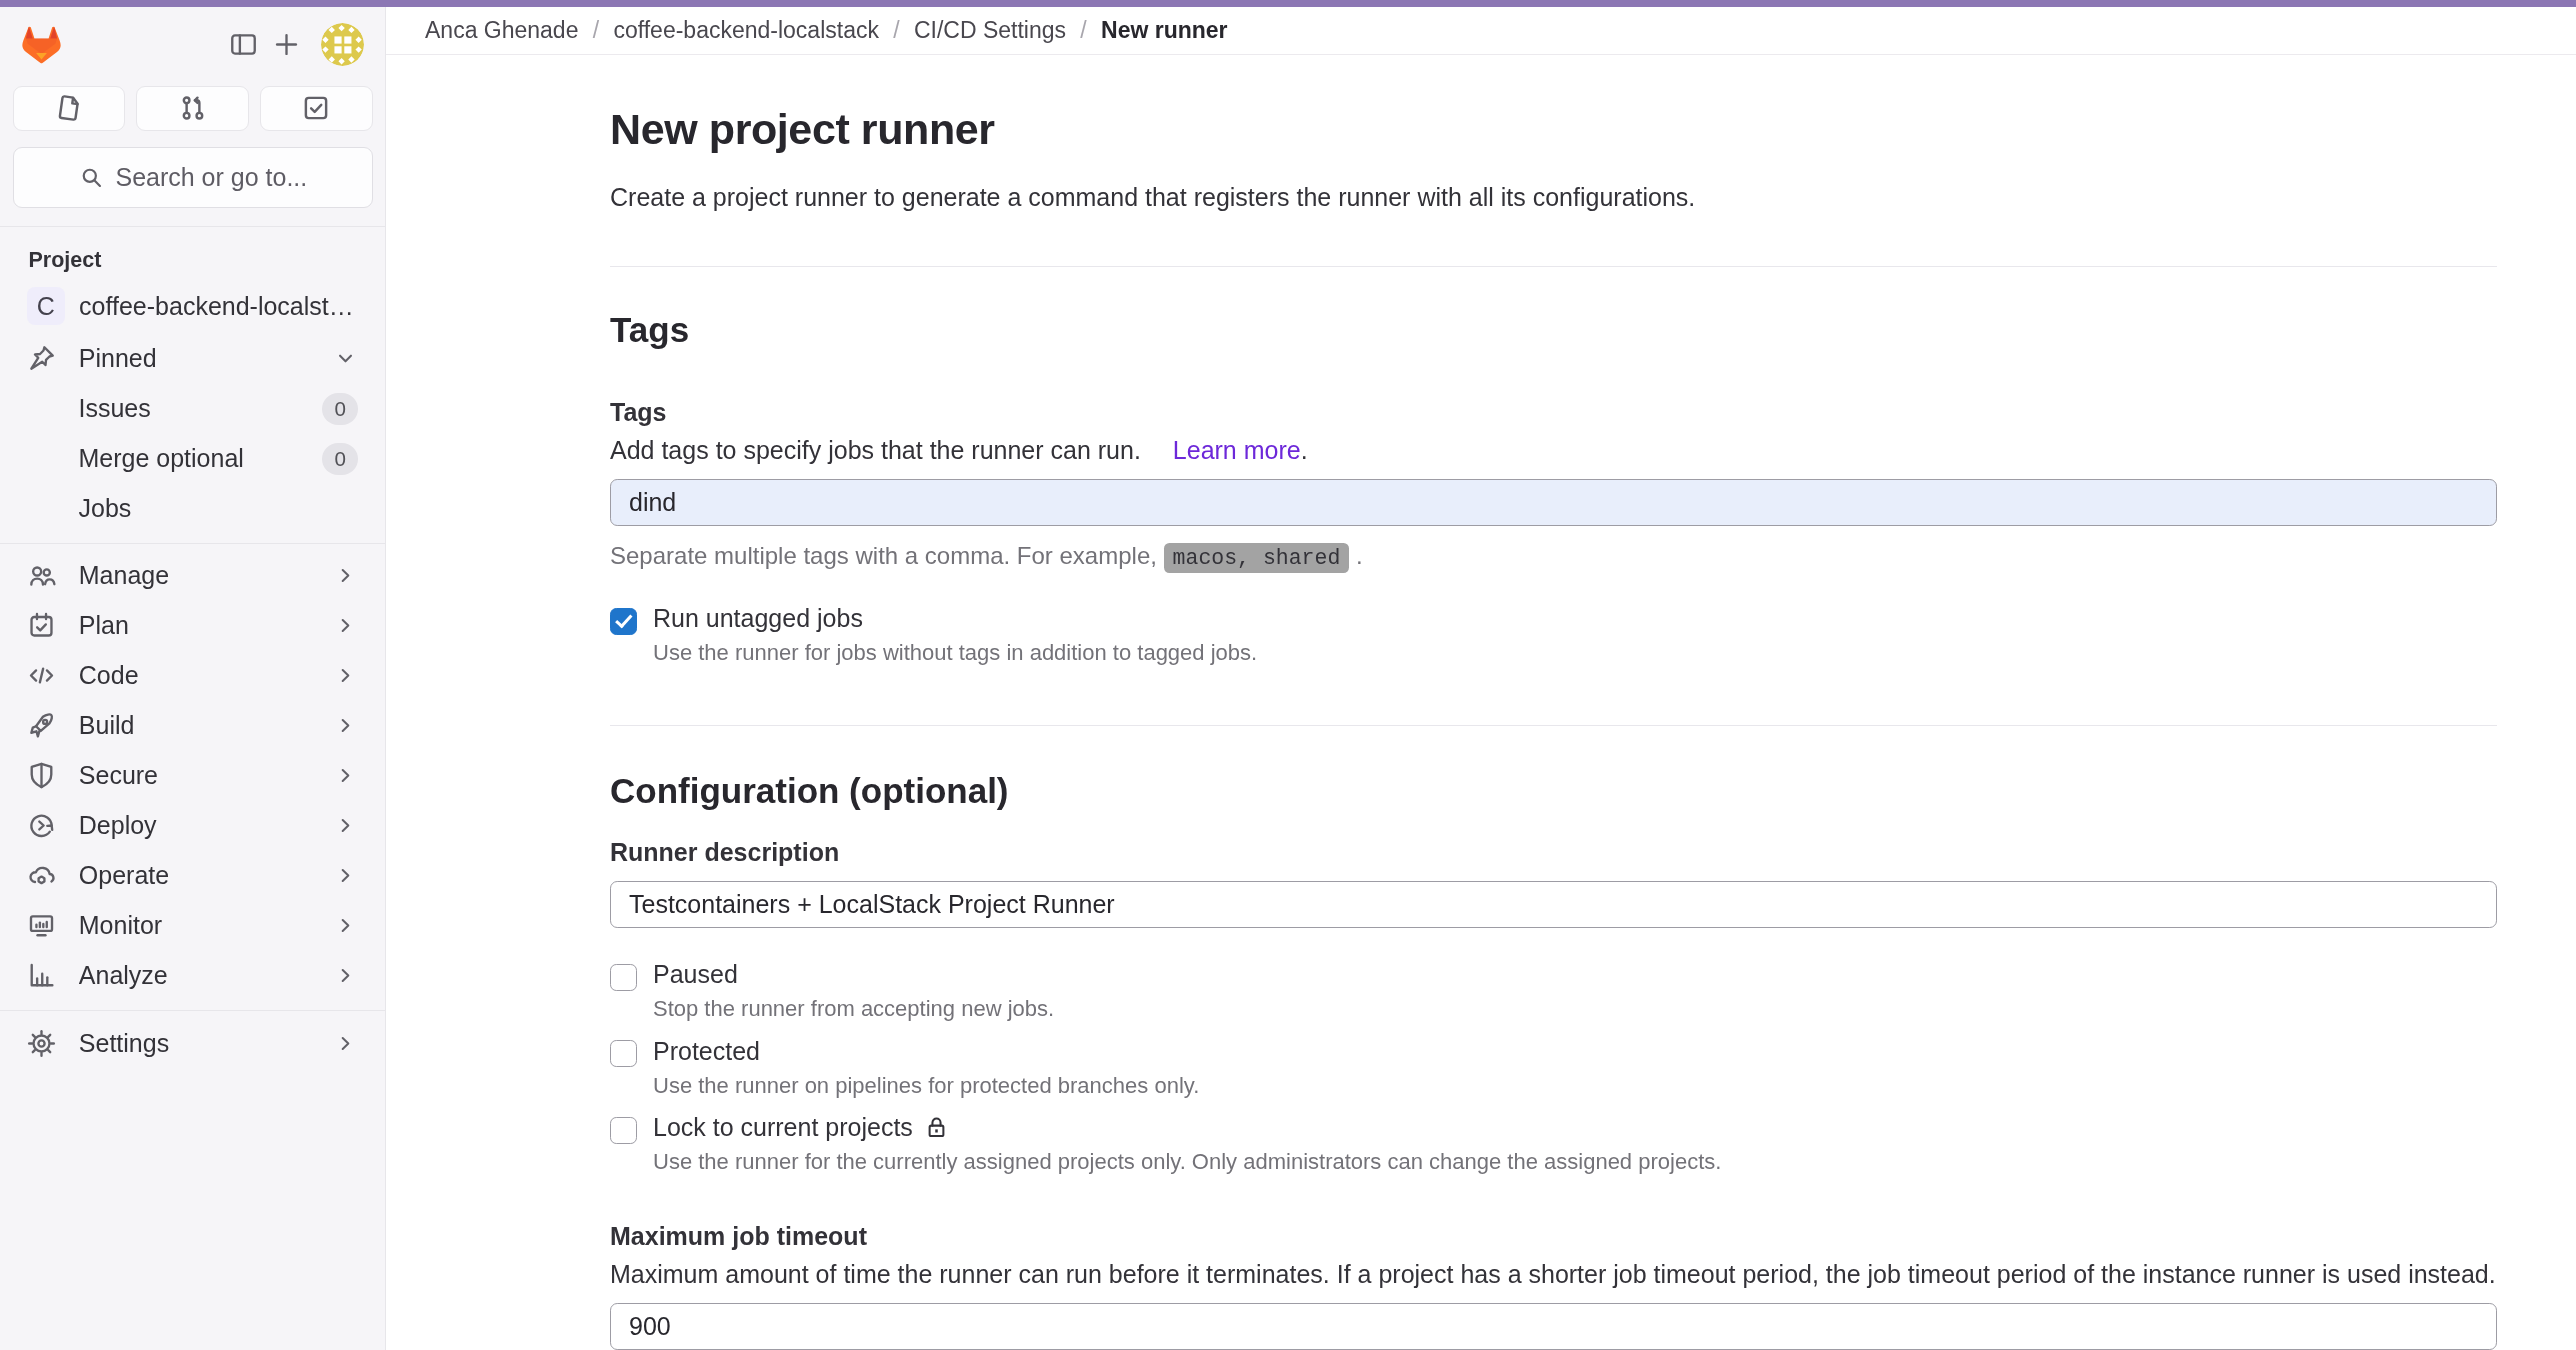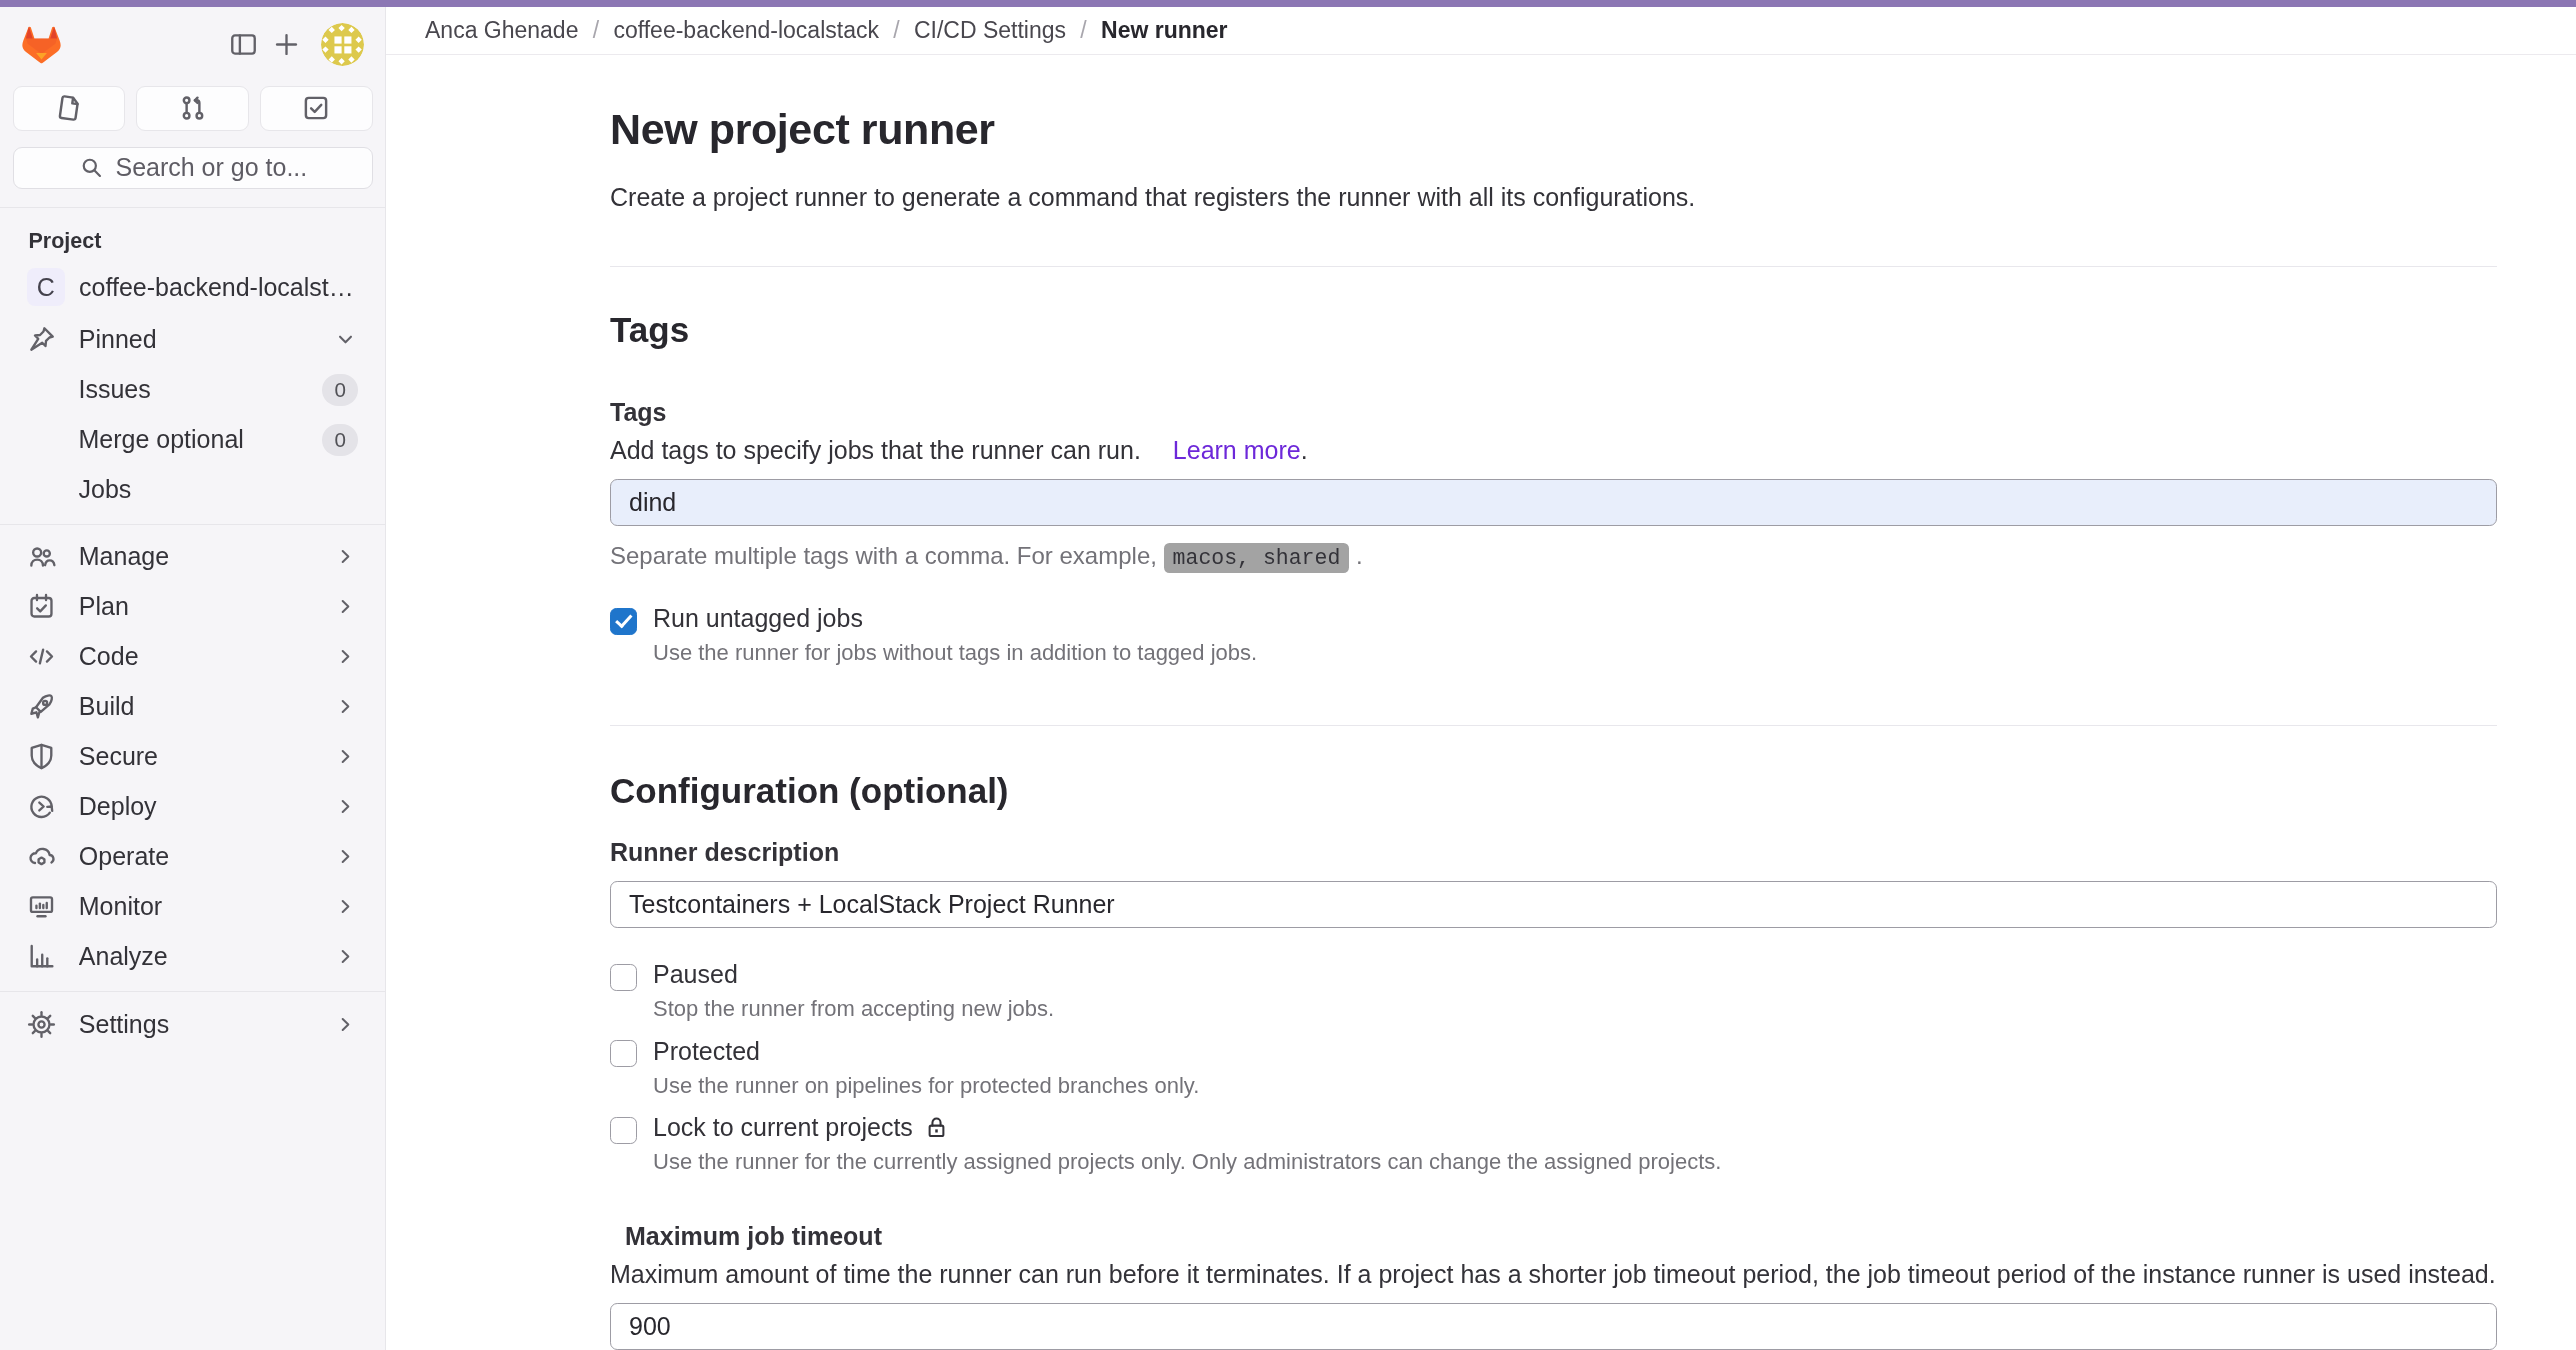--- a/index.html
+++ b/index.html
@@ -13,21 +13,21 @@
     display:flex; flex-direction:column; padding:0 12.5px; }
   .sb-header { display:flex; align-items:center; height:75px; padding:0 9px; }
   .sb-logo { width:39px; height:38px; }
   .sb-header-spacer { flex:1; }
   .sb-chrome-btn { width:43px; height:43px; border:none; background:transparent; display:flex;
     align-items:center; justify-content:center; border-radius:7.2px; cursor:pointer; }
   .avatar { width:43px; height:43px; border-radius:50%; overflow:hidden; margin-left:12.5px; cursor:pointer; }
   .pill-row { display:flex; gap:10.7px; margin-top:3.6px; }
   .pill-btn { flex:1; height:45px; background:#fdfdfe; border:1.8px solid #e7e6ea; border-radius:9px;
     display:flex; align-items:center; justify-content:center; cursor:pointer; }
-  .search-box { margin-top:16px; height:42px; background:#fdfdfe; border:1.8px solid #e0dfe4;
+  .search-box { margin-top:16px; height:61px; background:#fdfdfe; border:1.8px solid #e0dfe4;
     border-radius:9px; display:flex; align-items:center; justify-content:center; gap:10.7px;
     color:#5e5c64; font-size:25px; cursor:pointer; }
   .sb-divider { border-top:1.8px solid #e7e6ea; margin:18px -12.5px 0; }
   .sb-section-label { font-size:21.5px; font-weight:700; color:#333238; margin:21.5px 0 5.4px 16px; }
   .sb-item { display:flex; align-items:center; height:50px; border-radius:9px; padding:0 14.3px;
     cursor:pointer; font-size:25px; color:#333238; }
   .sb-item .icon-slot { width:29px; display:flex; justify-content:center; margin-right:23px; }
   .sb-item .lbl { flex:1; white-space:nowrap; overflow:hidden; text-overflow:ellipsis; }
   .sb-item .chev { color:#737278; display:flex; }
   .proj-avatar { width:38px; height:38px; border-radius:8px; background:#efedfb; color:#44424d;
@@ -418,21 +418,21 @@
             <svg width="25" height="25" viewBox="0 0 16 16" style="stroke:#333238;fill:none;stroke-width:1.3;stroke-linecap:round;">
               <rect x="3.6" y="6.8" width="8.8" height="6.6" rx="1"></rect>
                 <path d="M5.4 6.8V4.9a2.6 2.6 0 0 1 5.2 0v1.9"></path>
                 <rect x="7.2" y="9.2" width="1.6" height="2" style="fill:#333238;stroke:none;"></rect>
             </svg>
           </label>
         </div>
         <div class="check-desc" style="margin-bottom:0;">Use the runner for the currently assigned projects only. Only administrators can change the assigned projects.</div>
       </div>
 
-      <div class="field-label" style="margin-top:47px;margin-left:15px;">Maximum job timeout</div>
+      <div class="field-label" style="margin-top:47px;">Maximum job timeout</div>
       <div class="field-help">Maximum amount of time the runner can run before it terminates. If a project has a shorter job timeout period, the job timeout period of the instance runner is used instead.</div>
       <input class="text-input" style="margin-top: 14.3px;" readonly="" value="900">
       
 
       
     </div>
   </main>
 </div>
 
 

